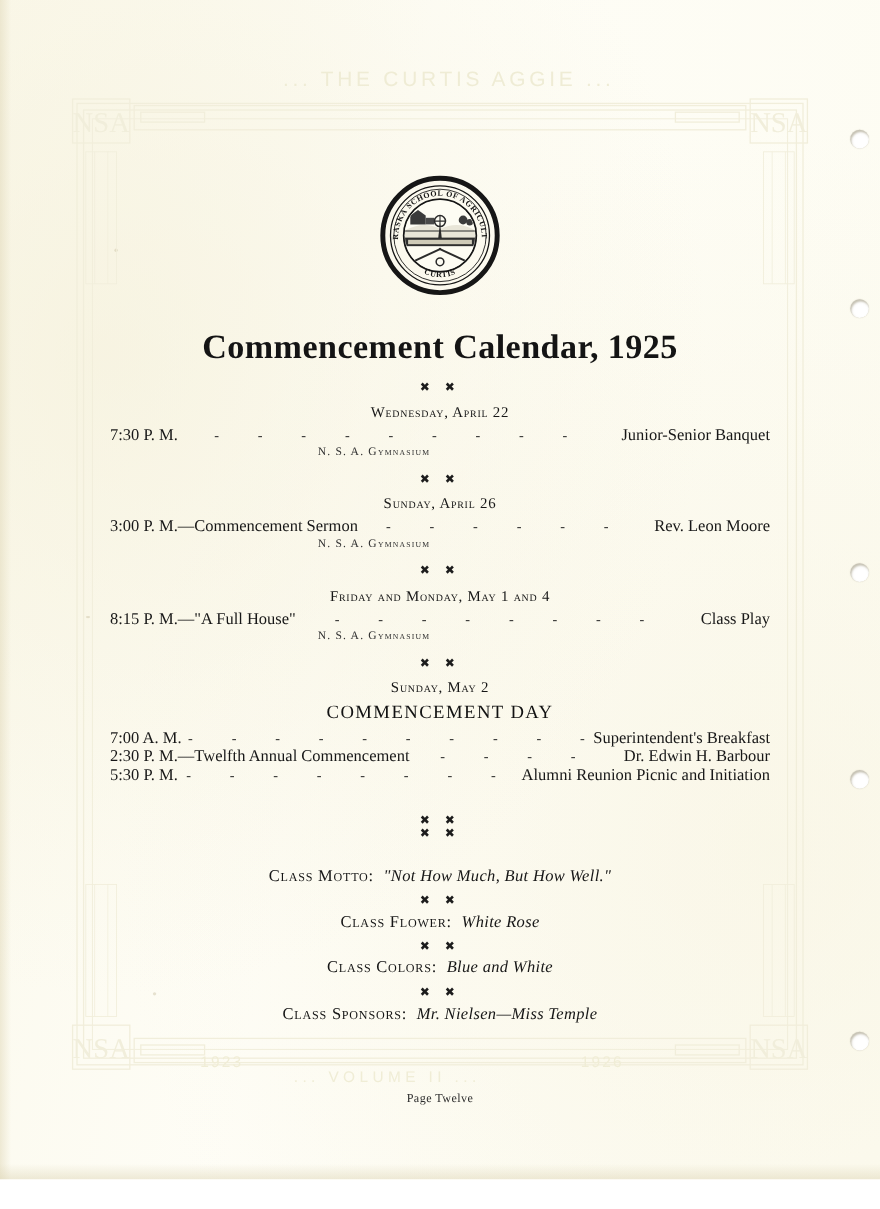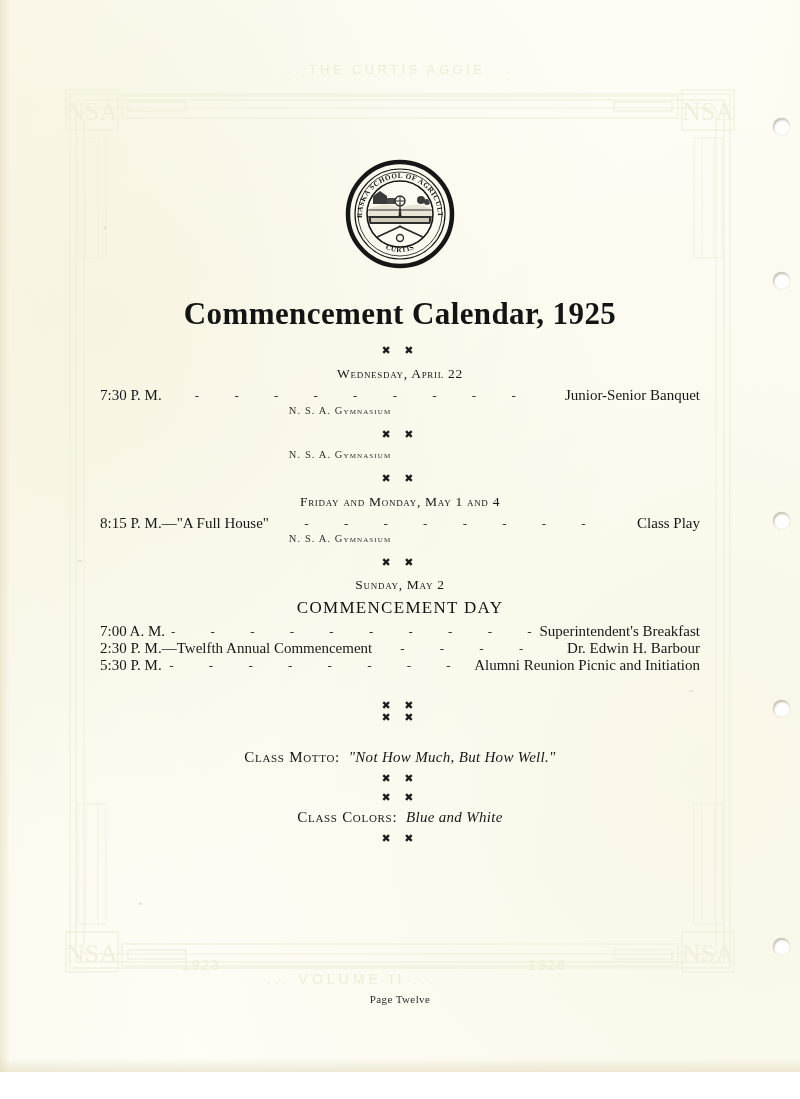--- a/index.html
+++ b/index.html
@@ -56,25 +56,25 @@
     position: absolute;
     left: 64px; top: 88px;
     width: 672px; height: 886px;
     pointer-events: none;
   }
   .frame svg { display: block; }
 
   
   .masthead {
     position: absolute;
-    left: 5px; top: 62px;
+    left: 16px; top: 62px;
     width: 784px;
     text-align: center;
     font-family: "Liberation Sans", sans-serif;
-    font-size: 13px;
+    font-size: 19px;
     letter-spacing: 3.4px;
     color: #efecd5;
     white-space: nowrap;
   }
   .frame-year {
     position: absolute;
     top: 957px;
     font-family: "Liberation Sans", sans-serif;
     font-size: 14px;
     letter-spacing: 2px;
@@ -340,20 +340,26 @@
       <div class="event-row">
         <span class="event-time">7:30 P. M.</span>
         <span class="leader">-  -  -  -  -  -  -  -  -</span>
         <span class="event-actor">Junior-Senior Banquet</span>
       </div>
       <div class="event-venue venue-offset">N. S. A. Gymnasium</div>
     </div>
 
     <div class="ornament">✖ ✖</div>
     <div class="event">
+      <div class="event-date">Sunday, April 26</div>
+      <div class="event-row">
+        <span class="event-time">3:00 P. M.—Commencement Sermon</span>
+        <span class="leader">-  -  -  -  -  -</span>
+        <span class="event-actor">Rev. Leon Moore</span>
+      </div>
       <div class="event-venue venue-offset">N. S. A. Gymnasium</div>
     </div>
 
     <div class="ornament">✖ ✖</div>
     <div class="event">
       <div class="event-date">Friday and Monday, May 1 and 4</div>
       <div class="event-row">
         <span class="event-time">8:15 P. M.—"A Full House"</span>
         <span class="leader">-  -  -  -  -  -  -  -</span>
         <span class="event-actor">Class Play</span>
@@ -386,24 +392,32 @@
       <div>✖ ✖</div>
       <div>✖ ✖</div>
     </div>
 
     <div class="class-line">
       <span class="class-label">Class Motto:</span>
       <span class="class-value">"Not How Much, But How Well."</span>
     </div>
     <div class="ornament tight">✖ ✖</div>
 
+    <div class="class-line">
+      <span class="class-label">Class Flower:</span>
+      <span class="class-value">White Rose</span>
+    </div>
     <div class="ornament tight">✖ ✖</div>
 
     <div class="class-line">
       <span class="class-label">Class Colors:</span>
       <span class="class-value">Blue and White</span>
     </div>
     <div class="ornament tight">✖ ✖</div>
 
+    <div class="class-line">
+      <span class="class-label">Class Sponsors:</span>
+      <span class="class-value">Mr. Nielsen—Miss Temple</span>
+    </div>
   </div>
 
   <div class="folio">Page Twelve</div>
 </div>
 
 </body></html>

